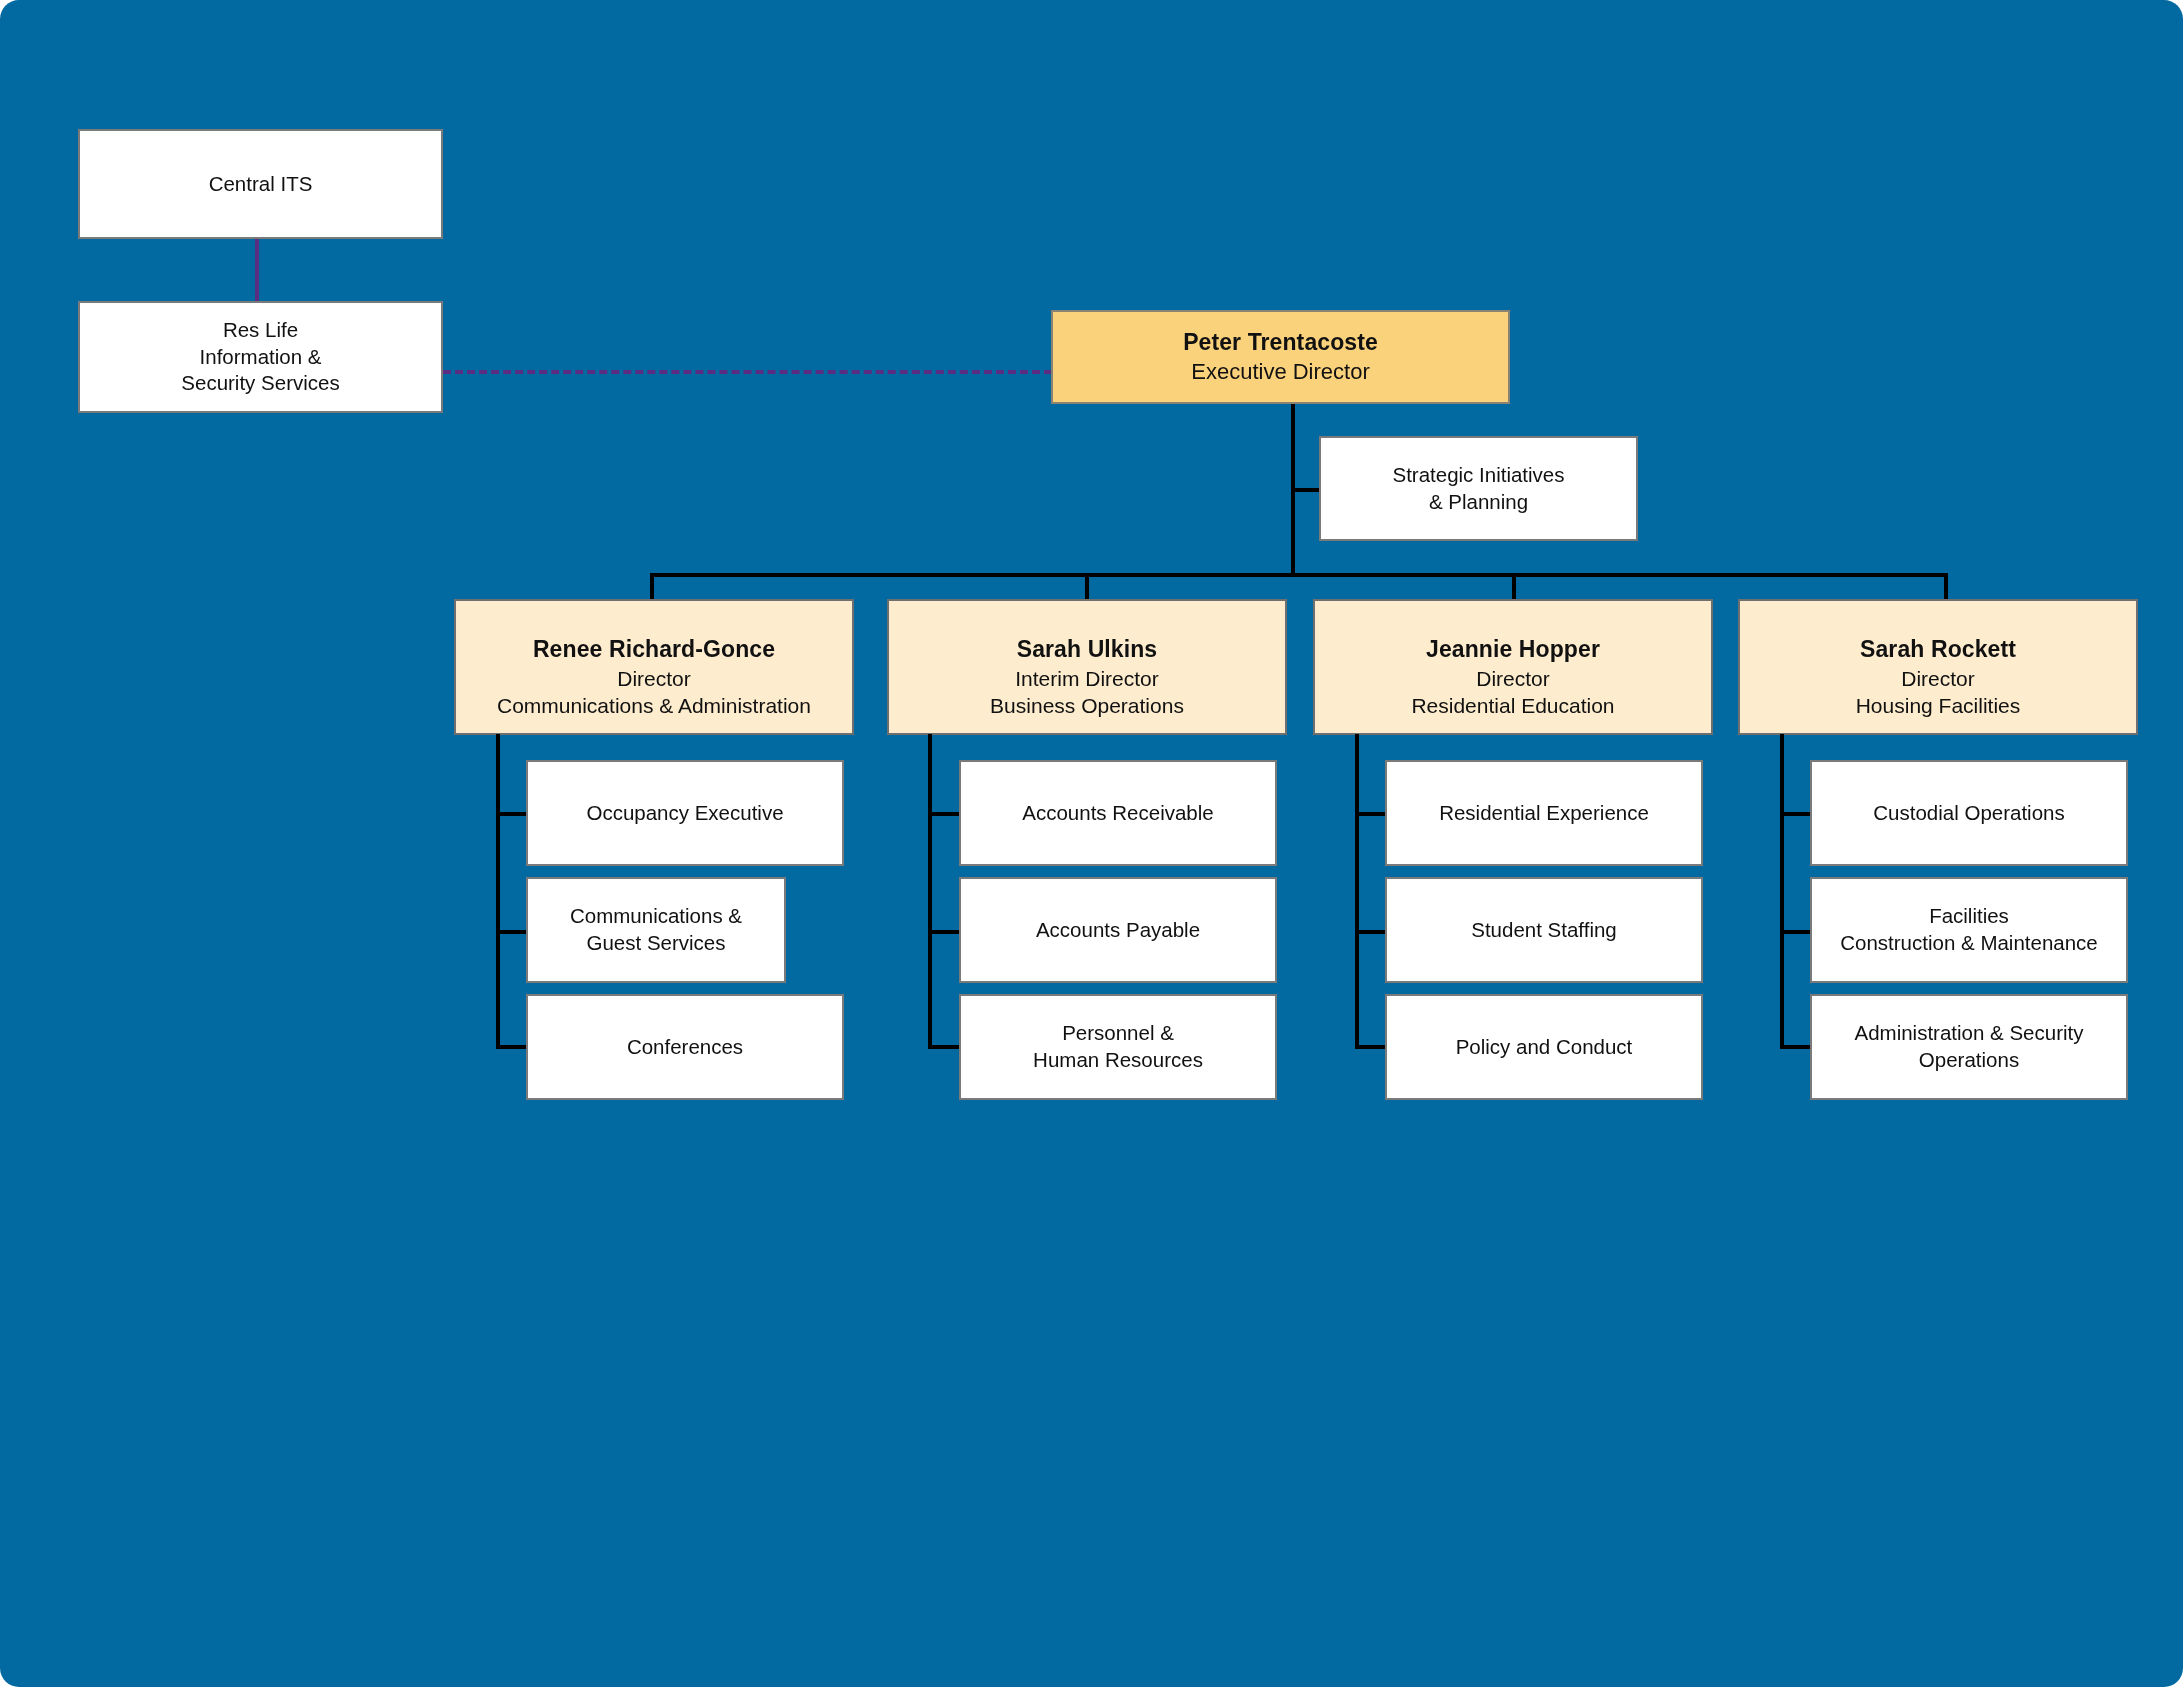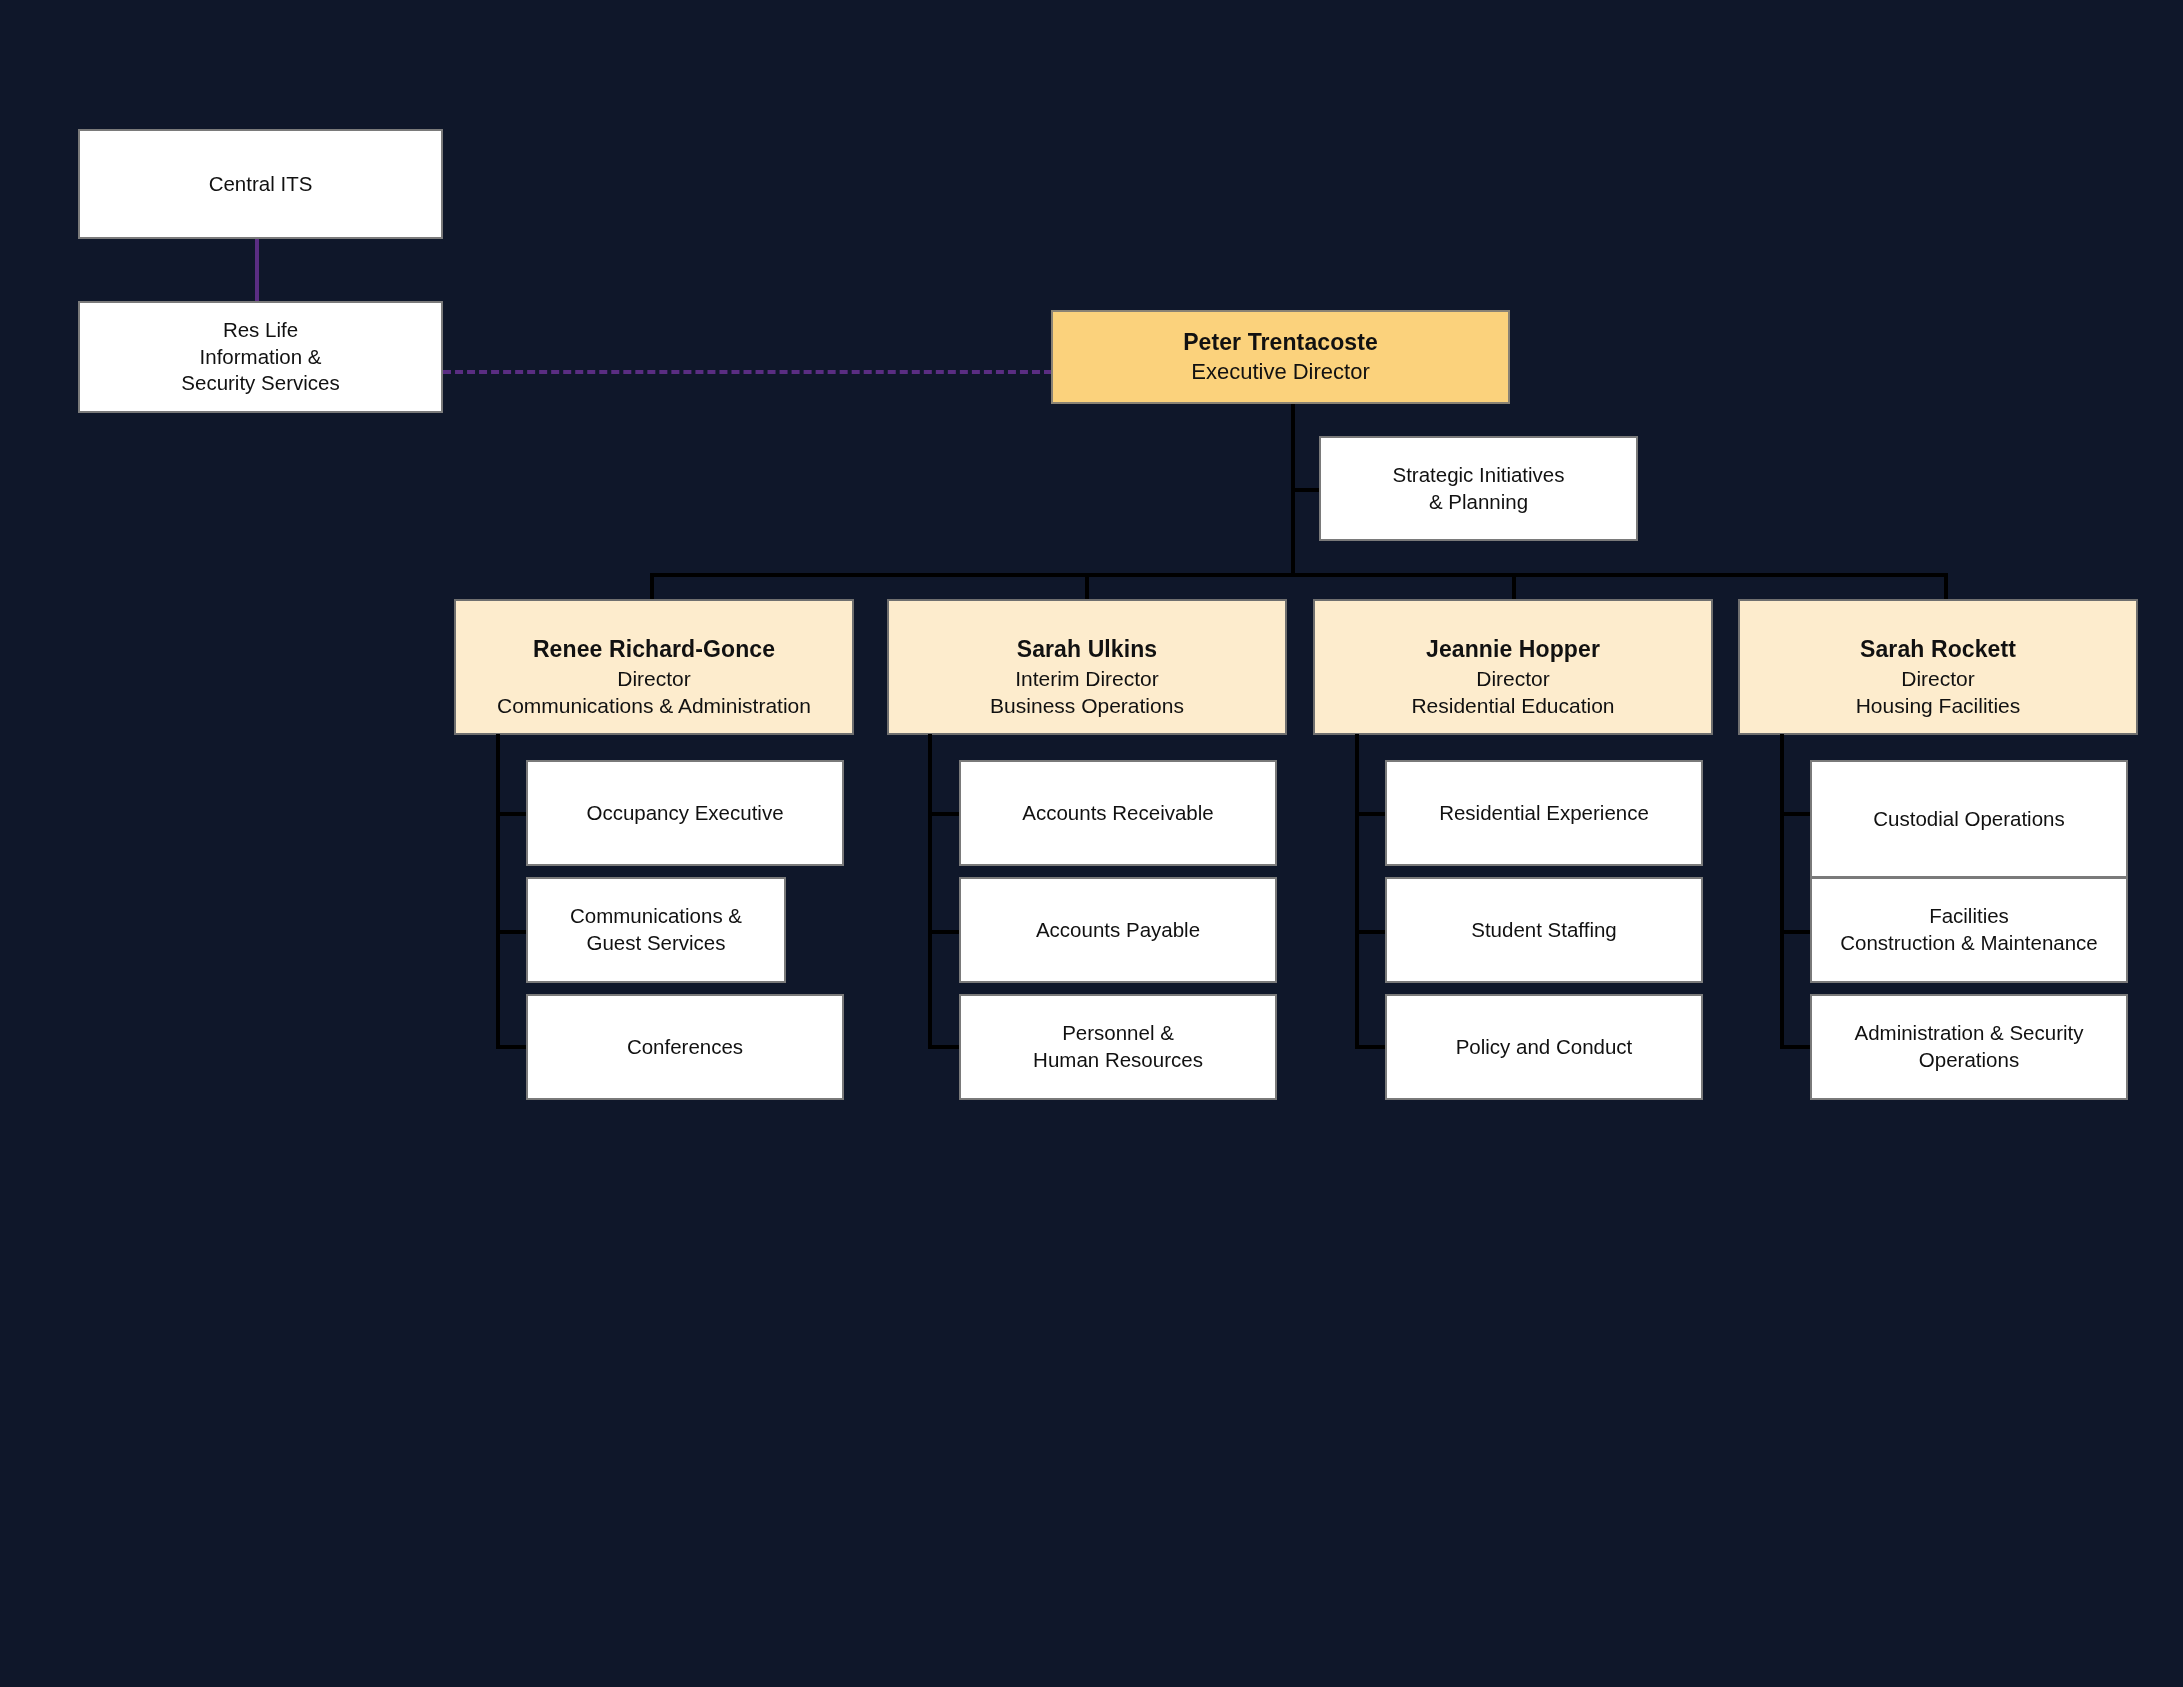--- a/index.html
+++ b/index.html
@@ -9,22 +9,23 @@
     background: #ffffff;
   }
   body {
     font-family: "Liberation Sans", "DejaVu Sans", sans-serif;
     color: #111111;
   }
   #chart-canvas {
     position: relative;
     width: 2183px;
     height: 1687px;
-    background: #0f172a;
+    background: #0369a1;
     overflow: hidden;
+    border-radius: 19px;
   }
 
   
   .node {
     position: absolute;
     box-sizing: border-box;
     display: flex;
     flex-direction: column;
     align-items: center;
     justify-content: center;
@@ -179,21 +180,21 @@
   <div class="node node-dir" style="left:1738px; top:599px; width:400px; height:136px;">
     <div class="nm">Sarah Rockett</div>
     <div class="ln">Director</div>
     <div class="ln">Housing Facilities</div>
   </div>
   <div class="conn conn-v-thick" style="left:1780px; top:734px; height:315px;"></div>
   <div class="conn conn-h-thick" style="left:1780px; top:812px; width:32px;"></div>
   <div class="conn conn-h-thick" style="left:1780px; top:930px; width:32px;"></div>
   <div class="conn conn-h-thick" style="left:1780px; top:1045px; width:32px;"></div>
 
-  <div class="node node-plain" style="left:1810px; top:760px; width:318px; height:118px;">
+  <div class="node node-plain" style="left:1810px; top:760px; width:318px; height:106px;">
     <div class="ln">Custodial Operations</div>
   </div>
   <div class="node node-plain" style="left:1810px; top:877px; width:318px; height:106px;">
     <div class="ln">Facilities</div>
     <div class="ln">Construction &amp; Maintenance</div>
   </div>
   <div class="node node-plain" style="left:1810px; top:994px; width:318px; height:106px;">
     <div class="ln">Administration &amp; Security</div>
     <div class="ln">Operations</div>
   </div>

